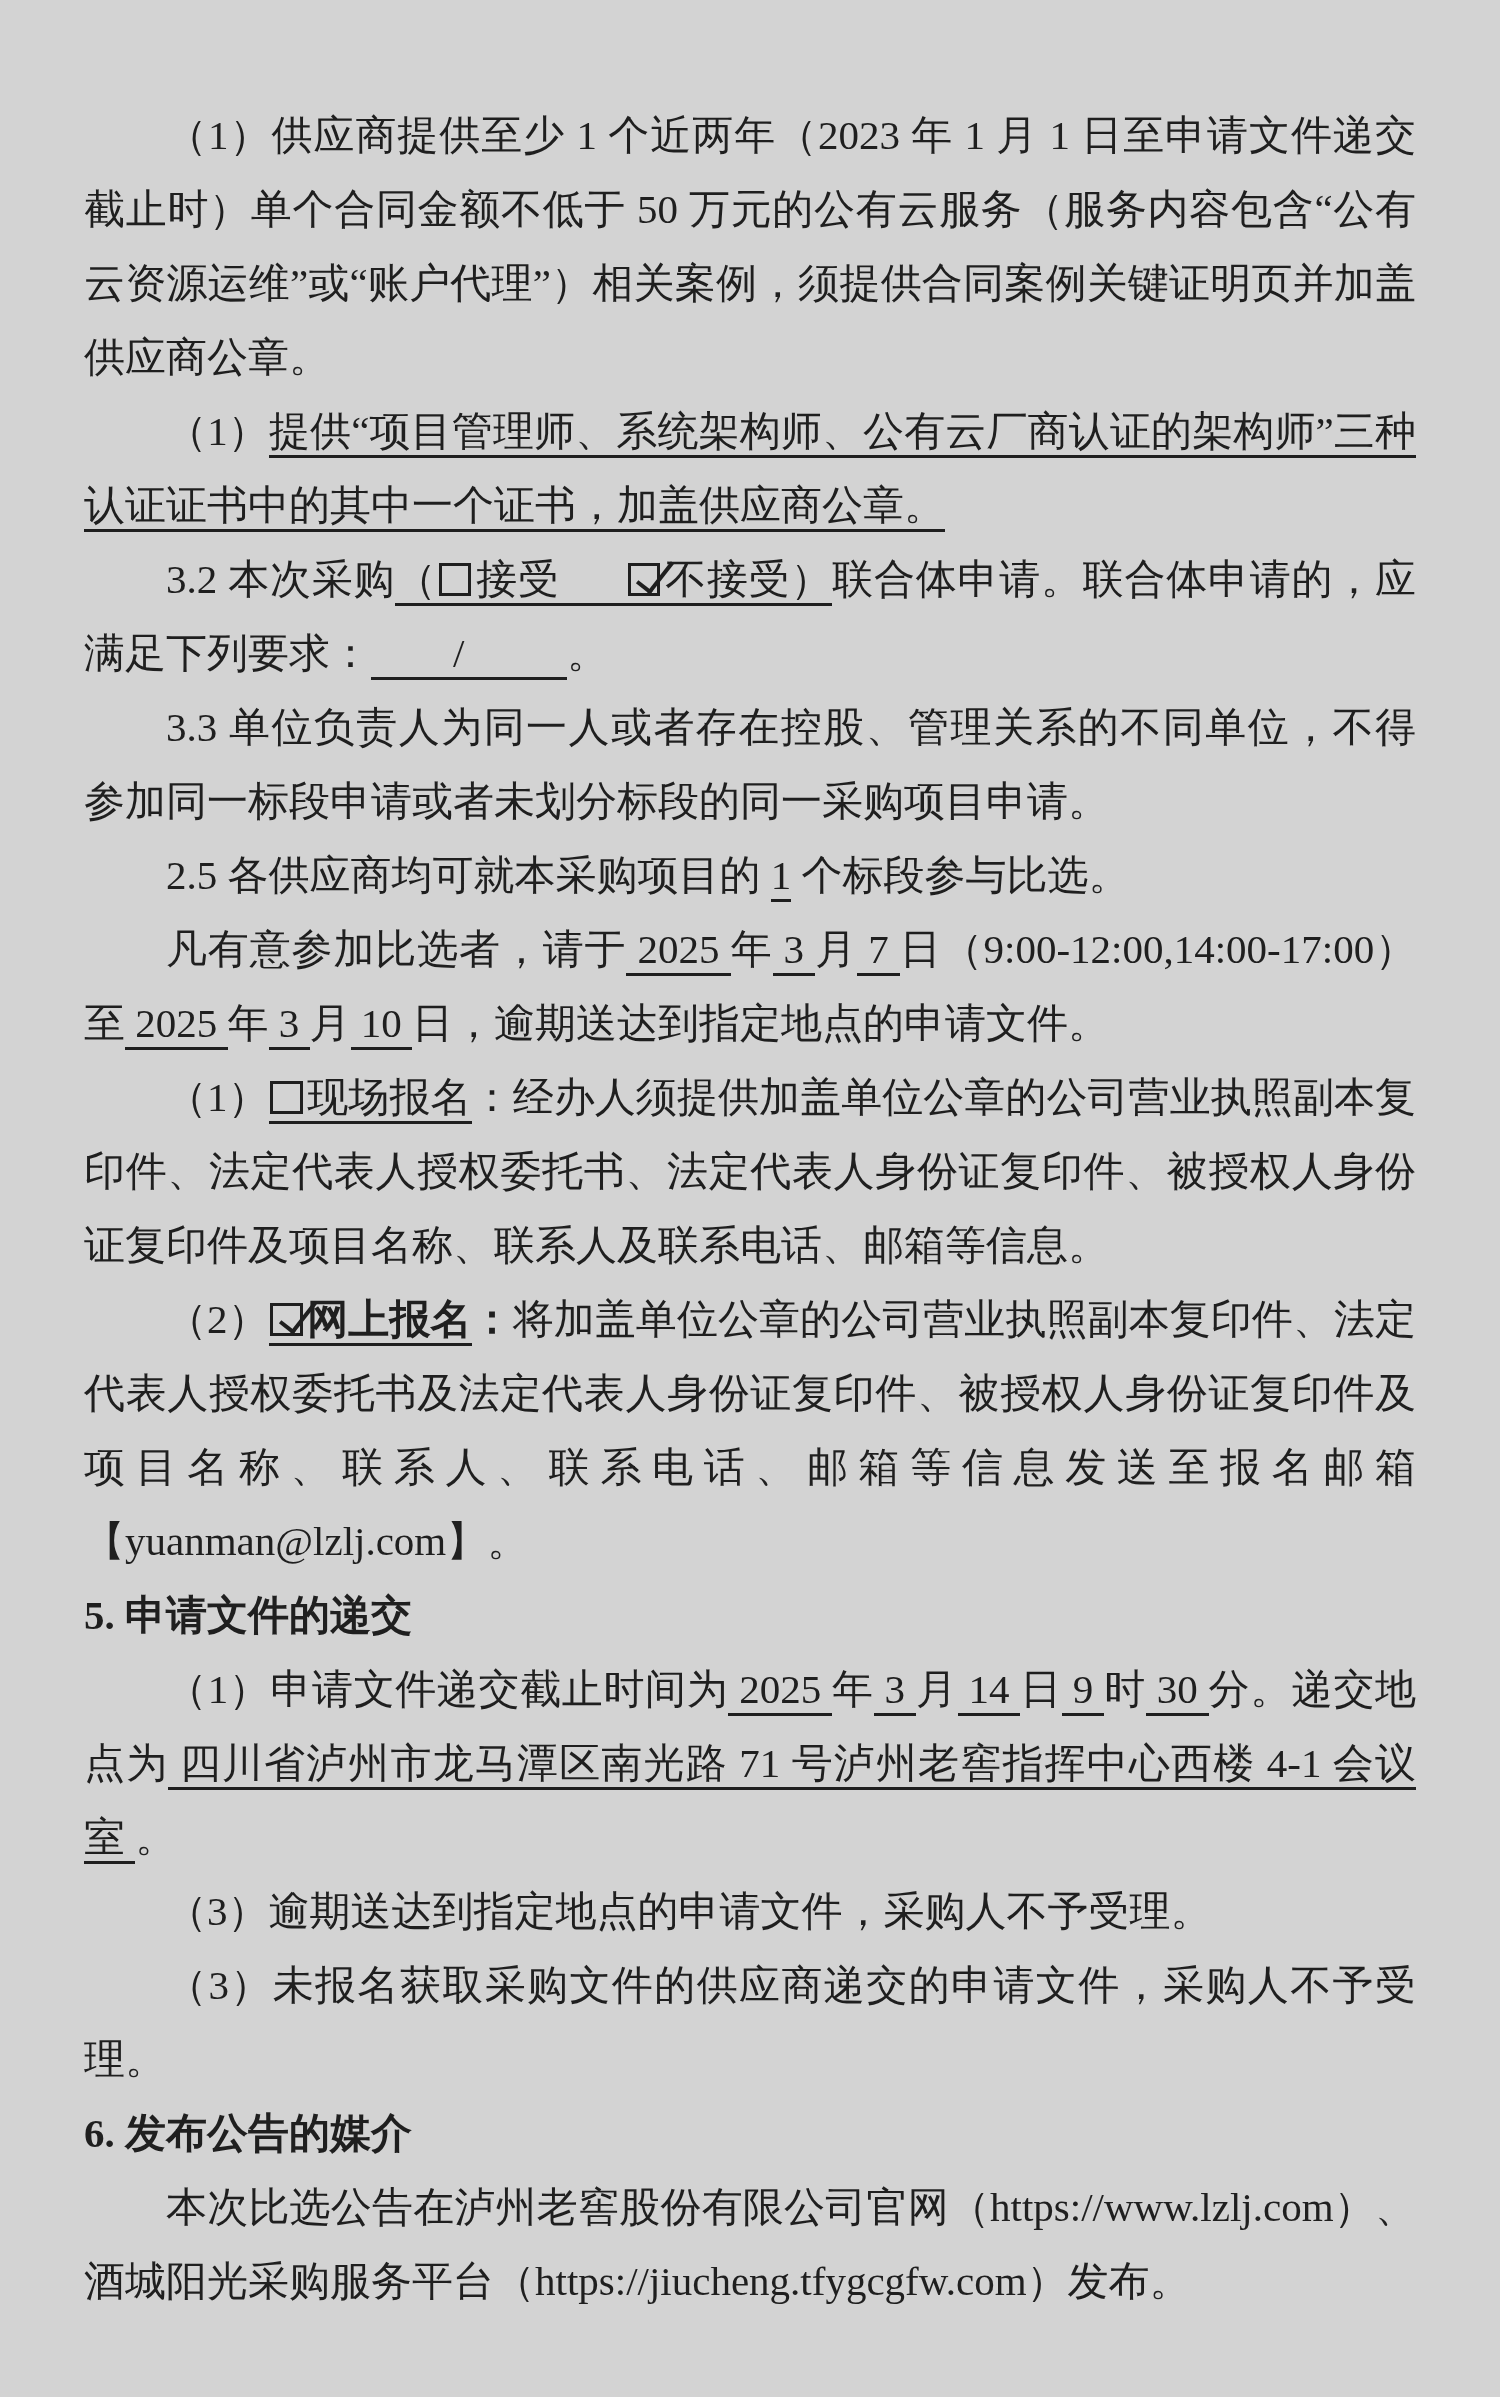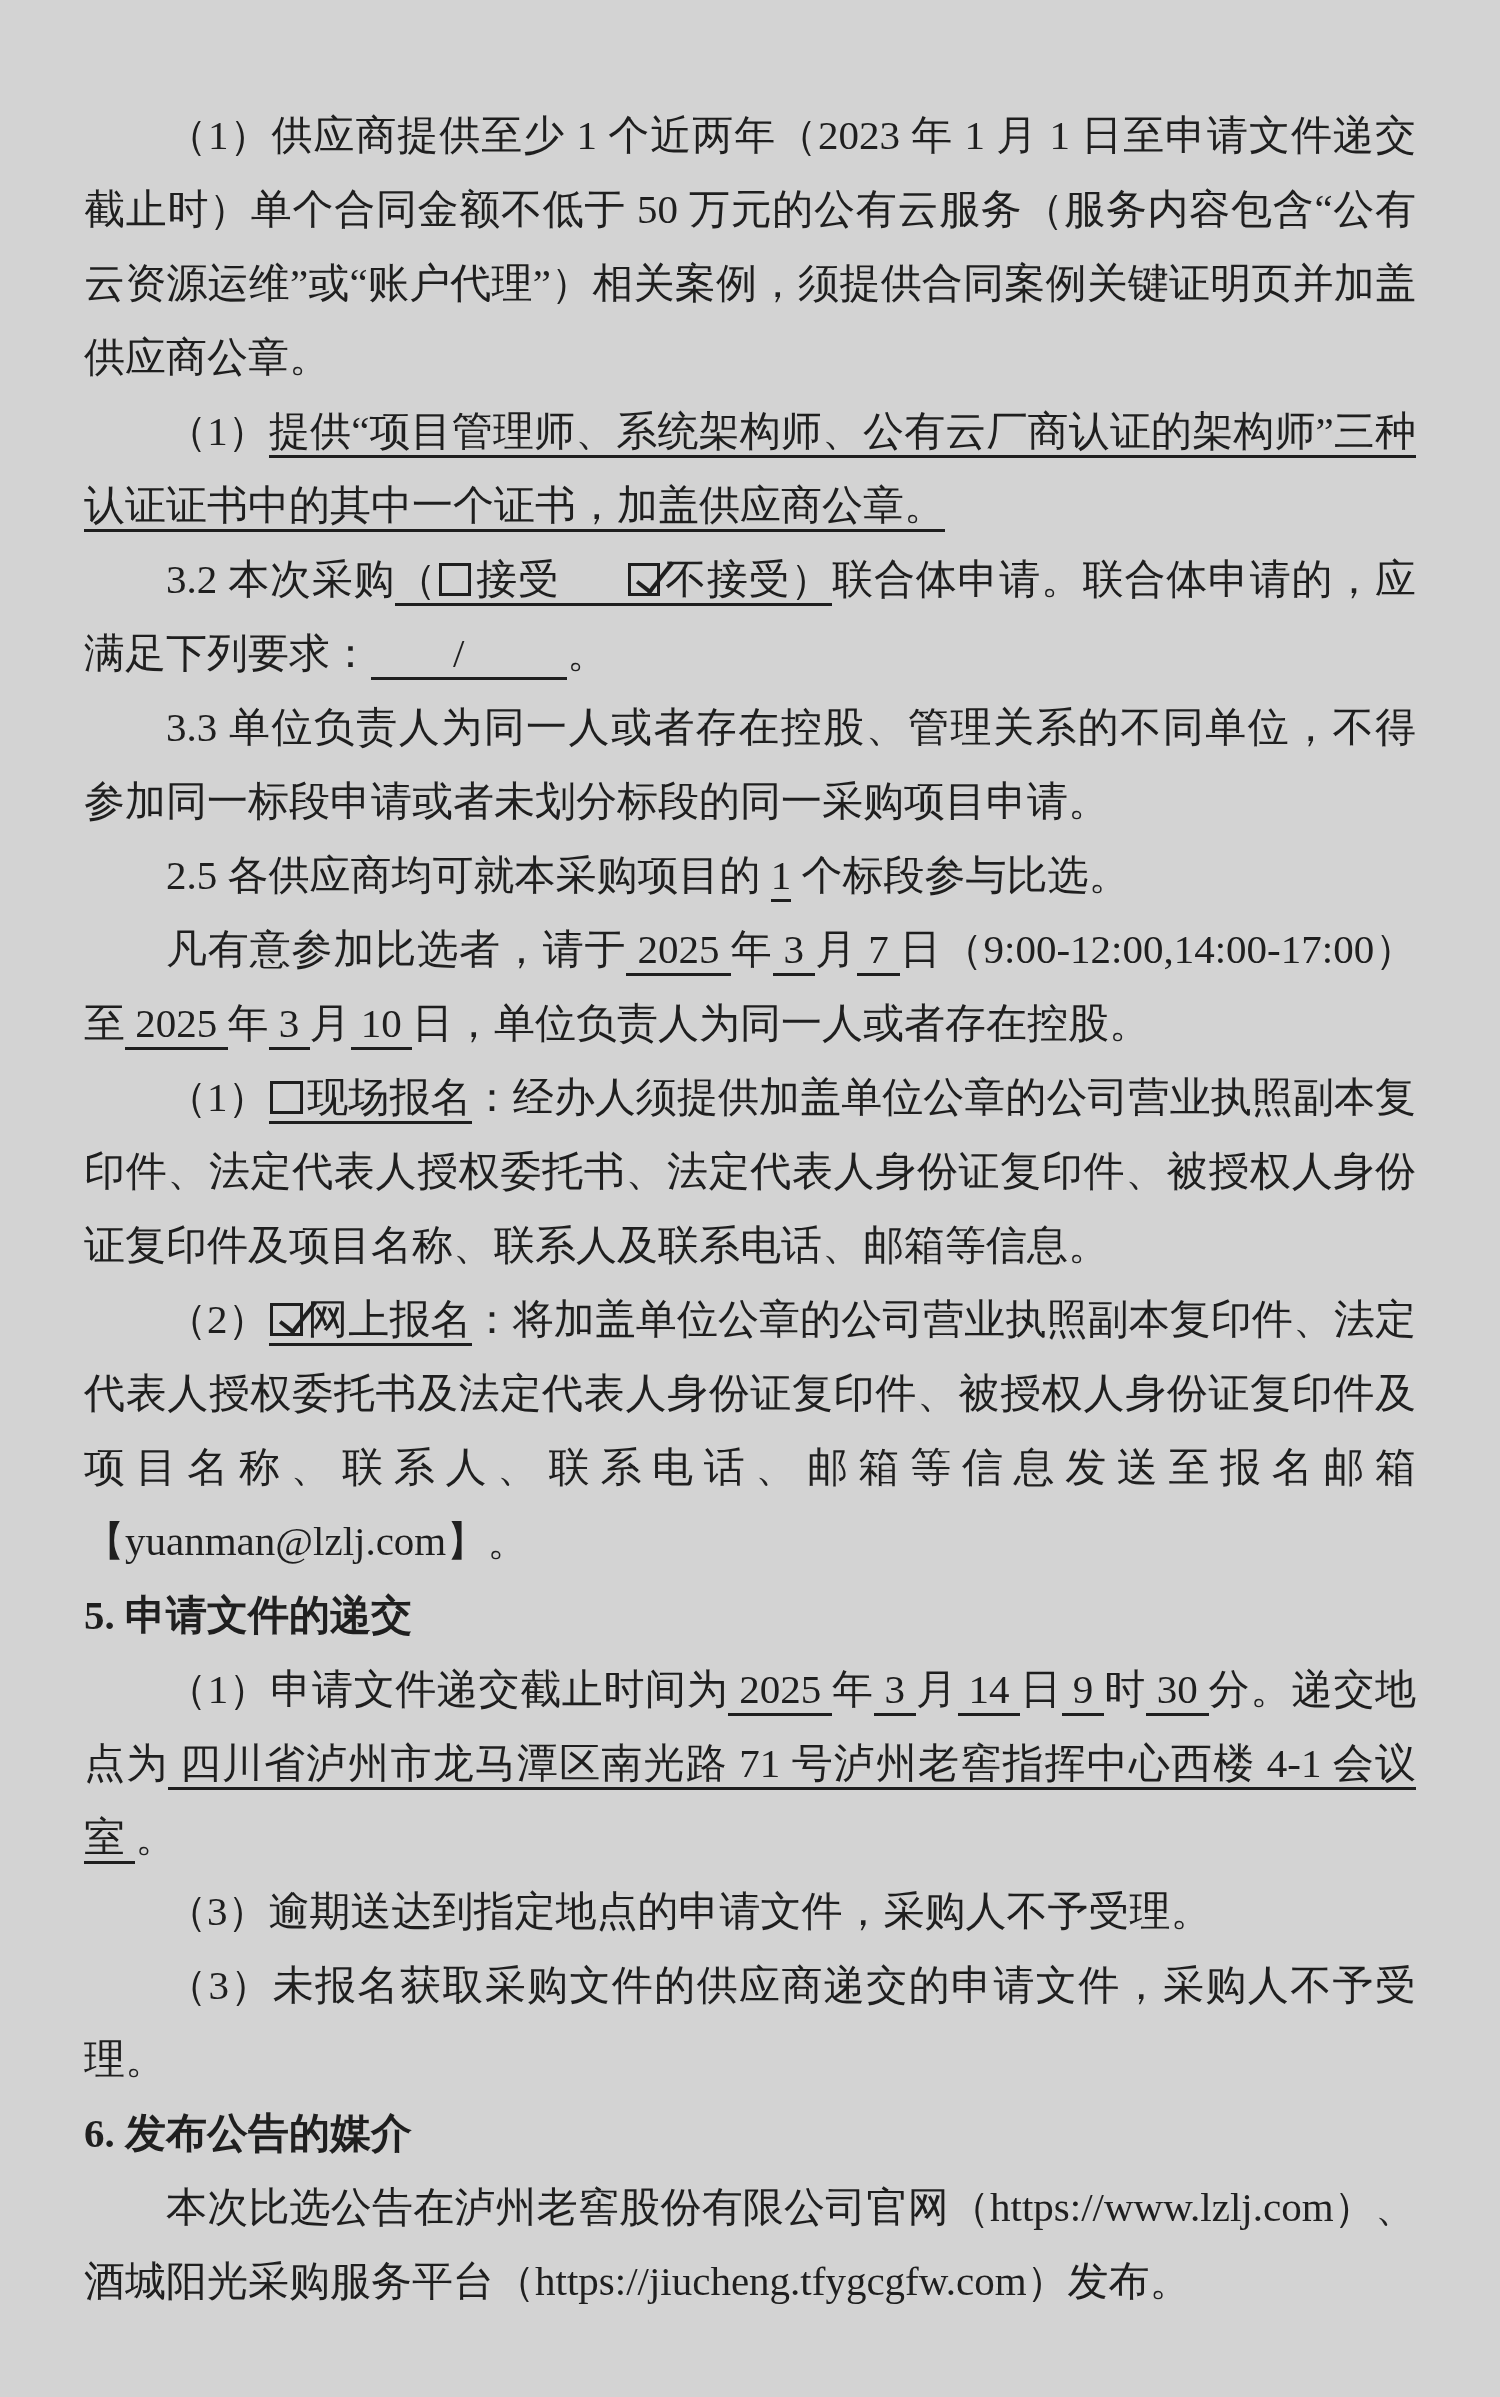--- a/index.html
+++ b/index.html
@@ -14,21 +14,21 @@
     box-sizing:border-box;
     width:1500px;min-height:2397px;
     padding:98px 84px 40px 84px;
     font-size:41px;
     line-height:74px;
     text-align:justify;
   }
   p.block{margin:0;}
   p.p{text-indent:2em;}
   p.h{font-weight:700;text-indent:0;}
-  .b{font-weight:400;}
+  .b{font-weight:700;}
   .u{border-bottom:3px solid #1f1f1f;padding-bottom:1px;}
   .cb{
     display:inline-block;box-sizing:border-box;
     width:0.80em;height:0.80em;
     border:0.075em solid #1f1f1f;
     position:relative;
     vertical-align:-0.08em;
     margin:0 0.10em 0 0.04em;
     background:transparent;
   }
@@ -45,21 +45,21 @@
 </style>
 </head>
 <body>
 
 <div class="page">
     <p class="block p"><span>（1）供应商提供至少 1 个近两年（2023 年 1 月 1 日至申请文件递交截止时）单个合同金额不低于 50 万元的公有云服务（服务内容包含“公有云资源运维”或“账户代理”）相关案例，须提供合同案例关键证明页并加盖供应商公章。</span></p>
     <p class="block p"><span>（1）</span><span class="u">提供“项目管理师、系统架构师、公有云厂商认证的架构师”三种认证证书中的其中一个证书，加盖供应商公章。</span></p>
     <p class="block p"><span>3.2 本次采购</span><span class="u">（</span><span class="u"><span class="cb"></span></span><span class="u">接受&nbsp;&nbsp;&nbsp;&nbsp;&nbsp;&nbsp;</span><span class="u"><span class="cb checked"></span></span><span class="u">不接受）</span><span>联合体申请。联合体申请的，应满足下列要求：</span><span class="u">&nbsp;&nbsp;&nbsp;&nbsp;&nbsp;&nbsp;&nbsp;&nbsp;/&nbsp;&nbsp;&nbsp;&nbsp;&nbsp;&nbsp;&nbsp;&nbsp;&nbsp;&nbsp;</span><span>。</span></p>
     <p class="block p"><span>3.3 单位负责人为同一人或者存在控股、管理关系的不同单位，不得参加同一标段申请或者未划分标段的同一采购项目申请。</span></p>
     <p class="block p"><span>2.5 各供应商均可就本采购项目的 </span><span class="u">1</span><span> 个标段参与比选。</span></p>
-    <p class="block p"><span>凡有意参加比选者，请于</span><span class="u"> 2025 </span><span>年</span><span class="u"> 3 </span><span>月</span><span class="u"> 7 </span><span>日（9:00-12:00,14:00-17:00）至</span><span class="u"> 2025 </span><span>年</span><span class="u"> 3 </span><span>月</span><span class="u"> 10 </span><span>日，单位负责人为同一人或者存在控股。</span></p>
+    <p class="block p"><span>凡有意参加比选者，请于</span><span class="u"> 2025 </span><span>年</span><span class="u"> 3 </span><span>月</span><span class="u"> 7 </span><span>日（9:00-12:00,14:00-17:00）至</span><span class="u"> 2025 </span><span>年</span><span class="u"> 3 </span><span>月</span><span class="u"> 10 </span><span>日，逾期送达到指定地点的申请文件。</span></p>
     <p class="block p"><span>（1）</span><span class="u"><span class="cb"></span></span><span class="u">现场报名</span><span>：经办人须提供加盖单位公章的公司营业执照副本复印件、法定代表人授权委托书、法定代表人身份证复印件、被授权人身份证复印件及项目名称、联系人及联系电话、邮箱等信息。</span></p>
     <p class="block p"><span>（2）</span><span class="u b"><span class="cb checked"></span></span><span class="u b">网上报名</span><span class="b">：</span><span>将加盖单位公章的公司营业执照副本复印件、法定代表人授权委托书及法定代表人身份证复印件、被授权人身份证复印件及项目名称、联系人、联系电话、邮箱等信息发送至报名邮箱【yuanman@lzlj.com】。</span></p>
     <p class="block h"><span>5. 申请文件的递交</span></p>
     <p class="block p"><span>（1）申请文件递交截止时间为</span><span class="u"> 2025 </span><span>年</span><span class="u"> 3 </span><span>月</span><span class="u"> 14 </span><span>日</span><span class="u"> 9 </span><span>时</span><span class="u"> 30 </span><span>分。递交地点为</span><span class="u"> 四川省泸州市龙马潭区南光路 71 号泸州老窖指挥中心西楼 4-1 会议室 </span><span>。</span></p>
     <p class="block p"><span>（3）逾期送达到指定地点的申请文件，采购人不予受理。</span></p>
     <p class="block p"><span>（3）未报名获取采购文件的供应商递交的申请文件，采购人不予受理。</span></p>
     <p class="block h"><span>6. 发布公告的媒介</span></p>
     <p class="block p"><span>本次比选公告在泸州老窖股份有限公司官网（https://www.lzlj.com）、酒城阳光采购服务平台（https://jiucheng.tfygcgfw.com）发布。</span></p>
   </div>
 

